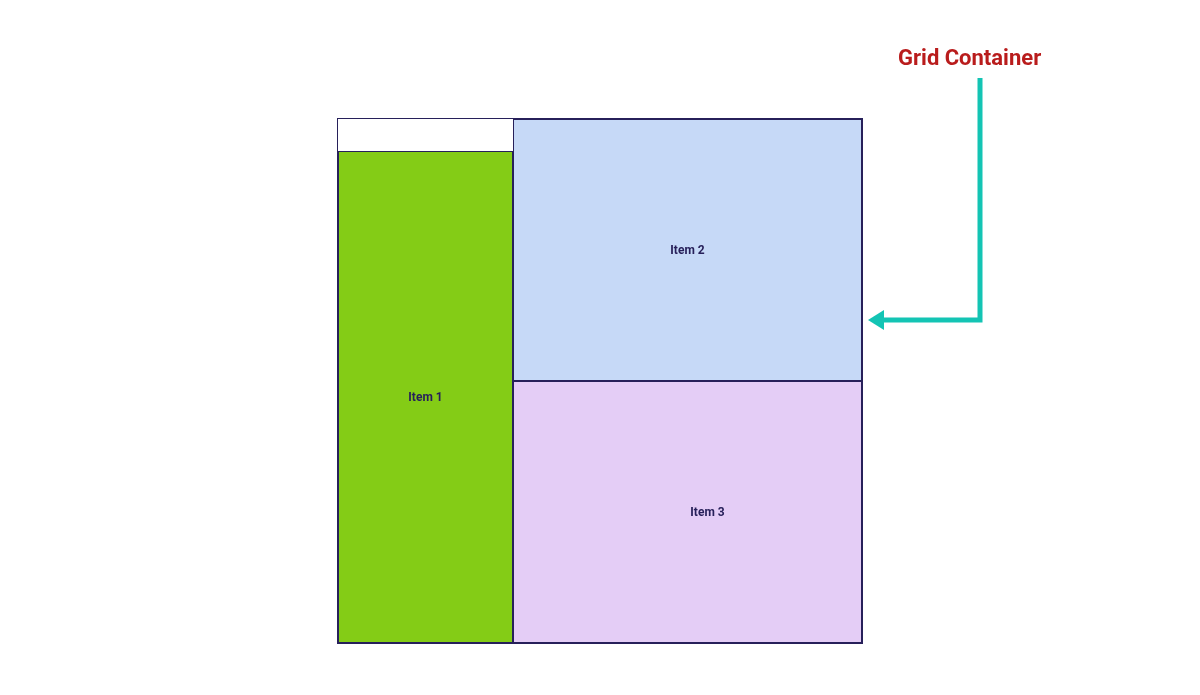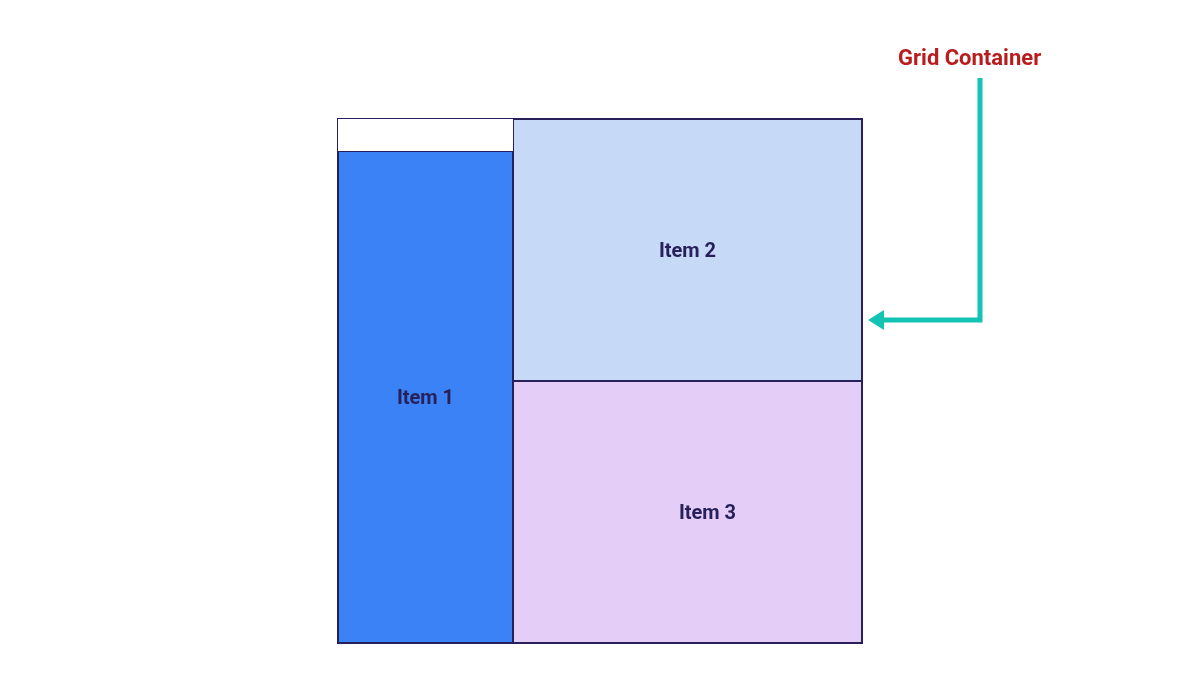--- a/index.html
+++ b/index.html
@@ -28,26 +28,26 @@
       display: grid;
       grid-template-columns: 175px 1fr;
       grid-template-rows: 1fr 1fr;
       border: 1px solid #27205a;
     }
     .grid-item {
       display: flex;
       align-items: center;
       justify-content: center;
       font-weight: 700;
-      font-size: 20px;
+      font-size: 12px;
       color: #27205a;
       border: 1px solid #27205a;
     }
     .item-1 {
-      background: #3b82f6;
+      background: #84cc16;
       grid-row: 1 / 3;
       grid-column: 1;
       margin-top: 32px;
     }
     .item-2 {
       background: #c6d9f7;
       grid-row: 1;
       grid-column: 2;
     }
     .item-3 {

